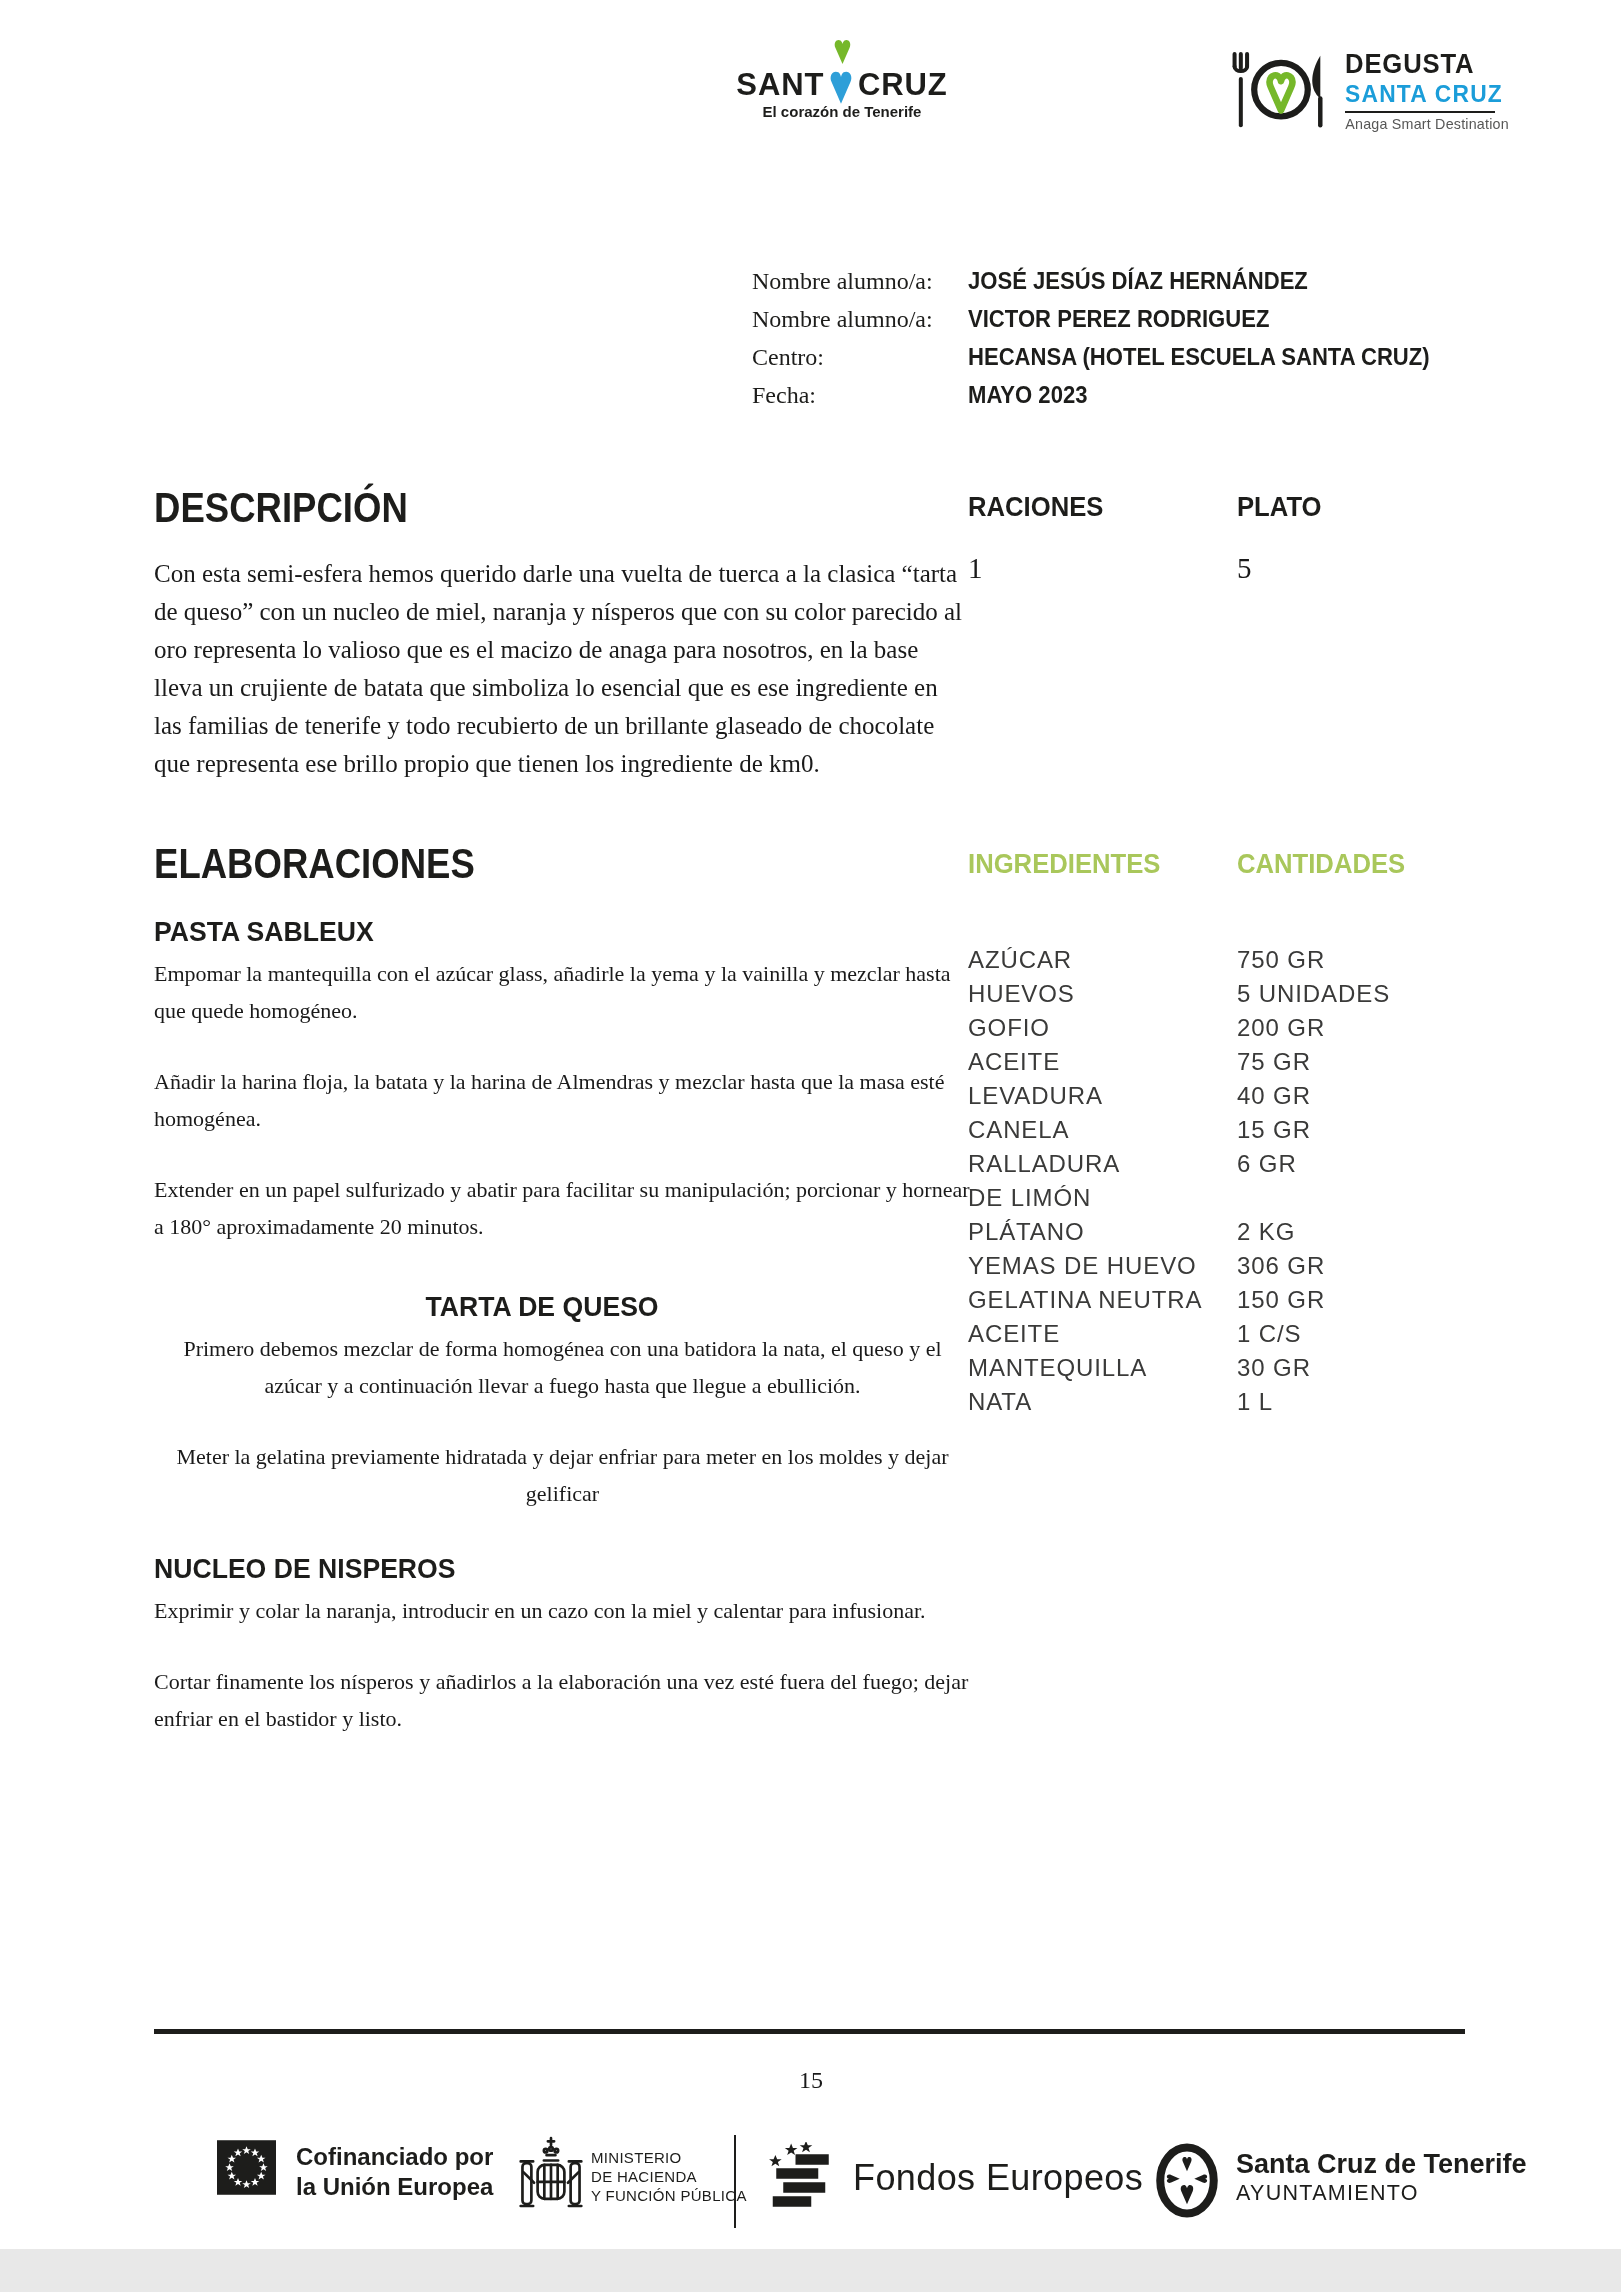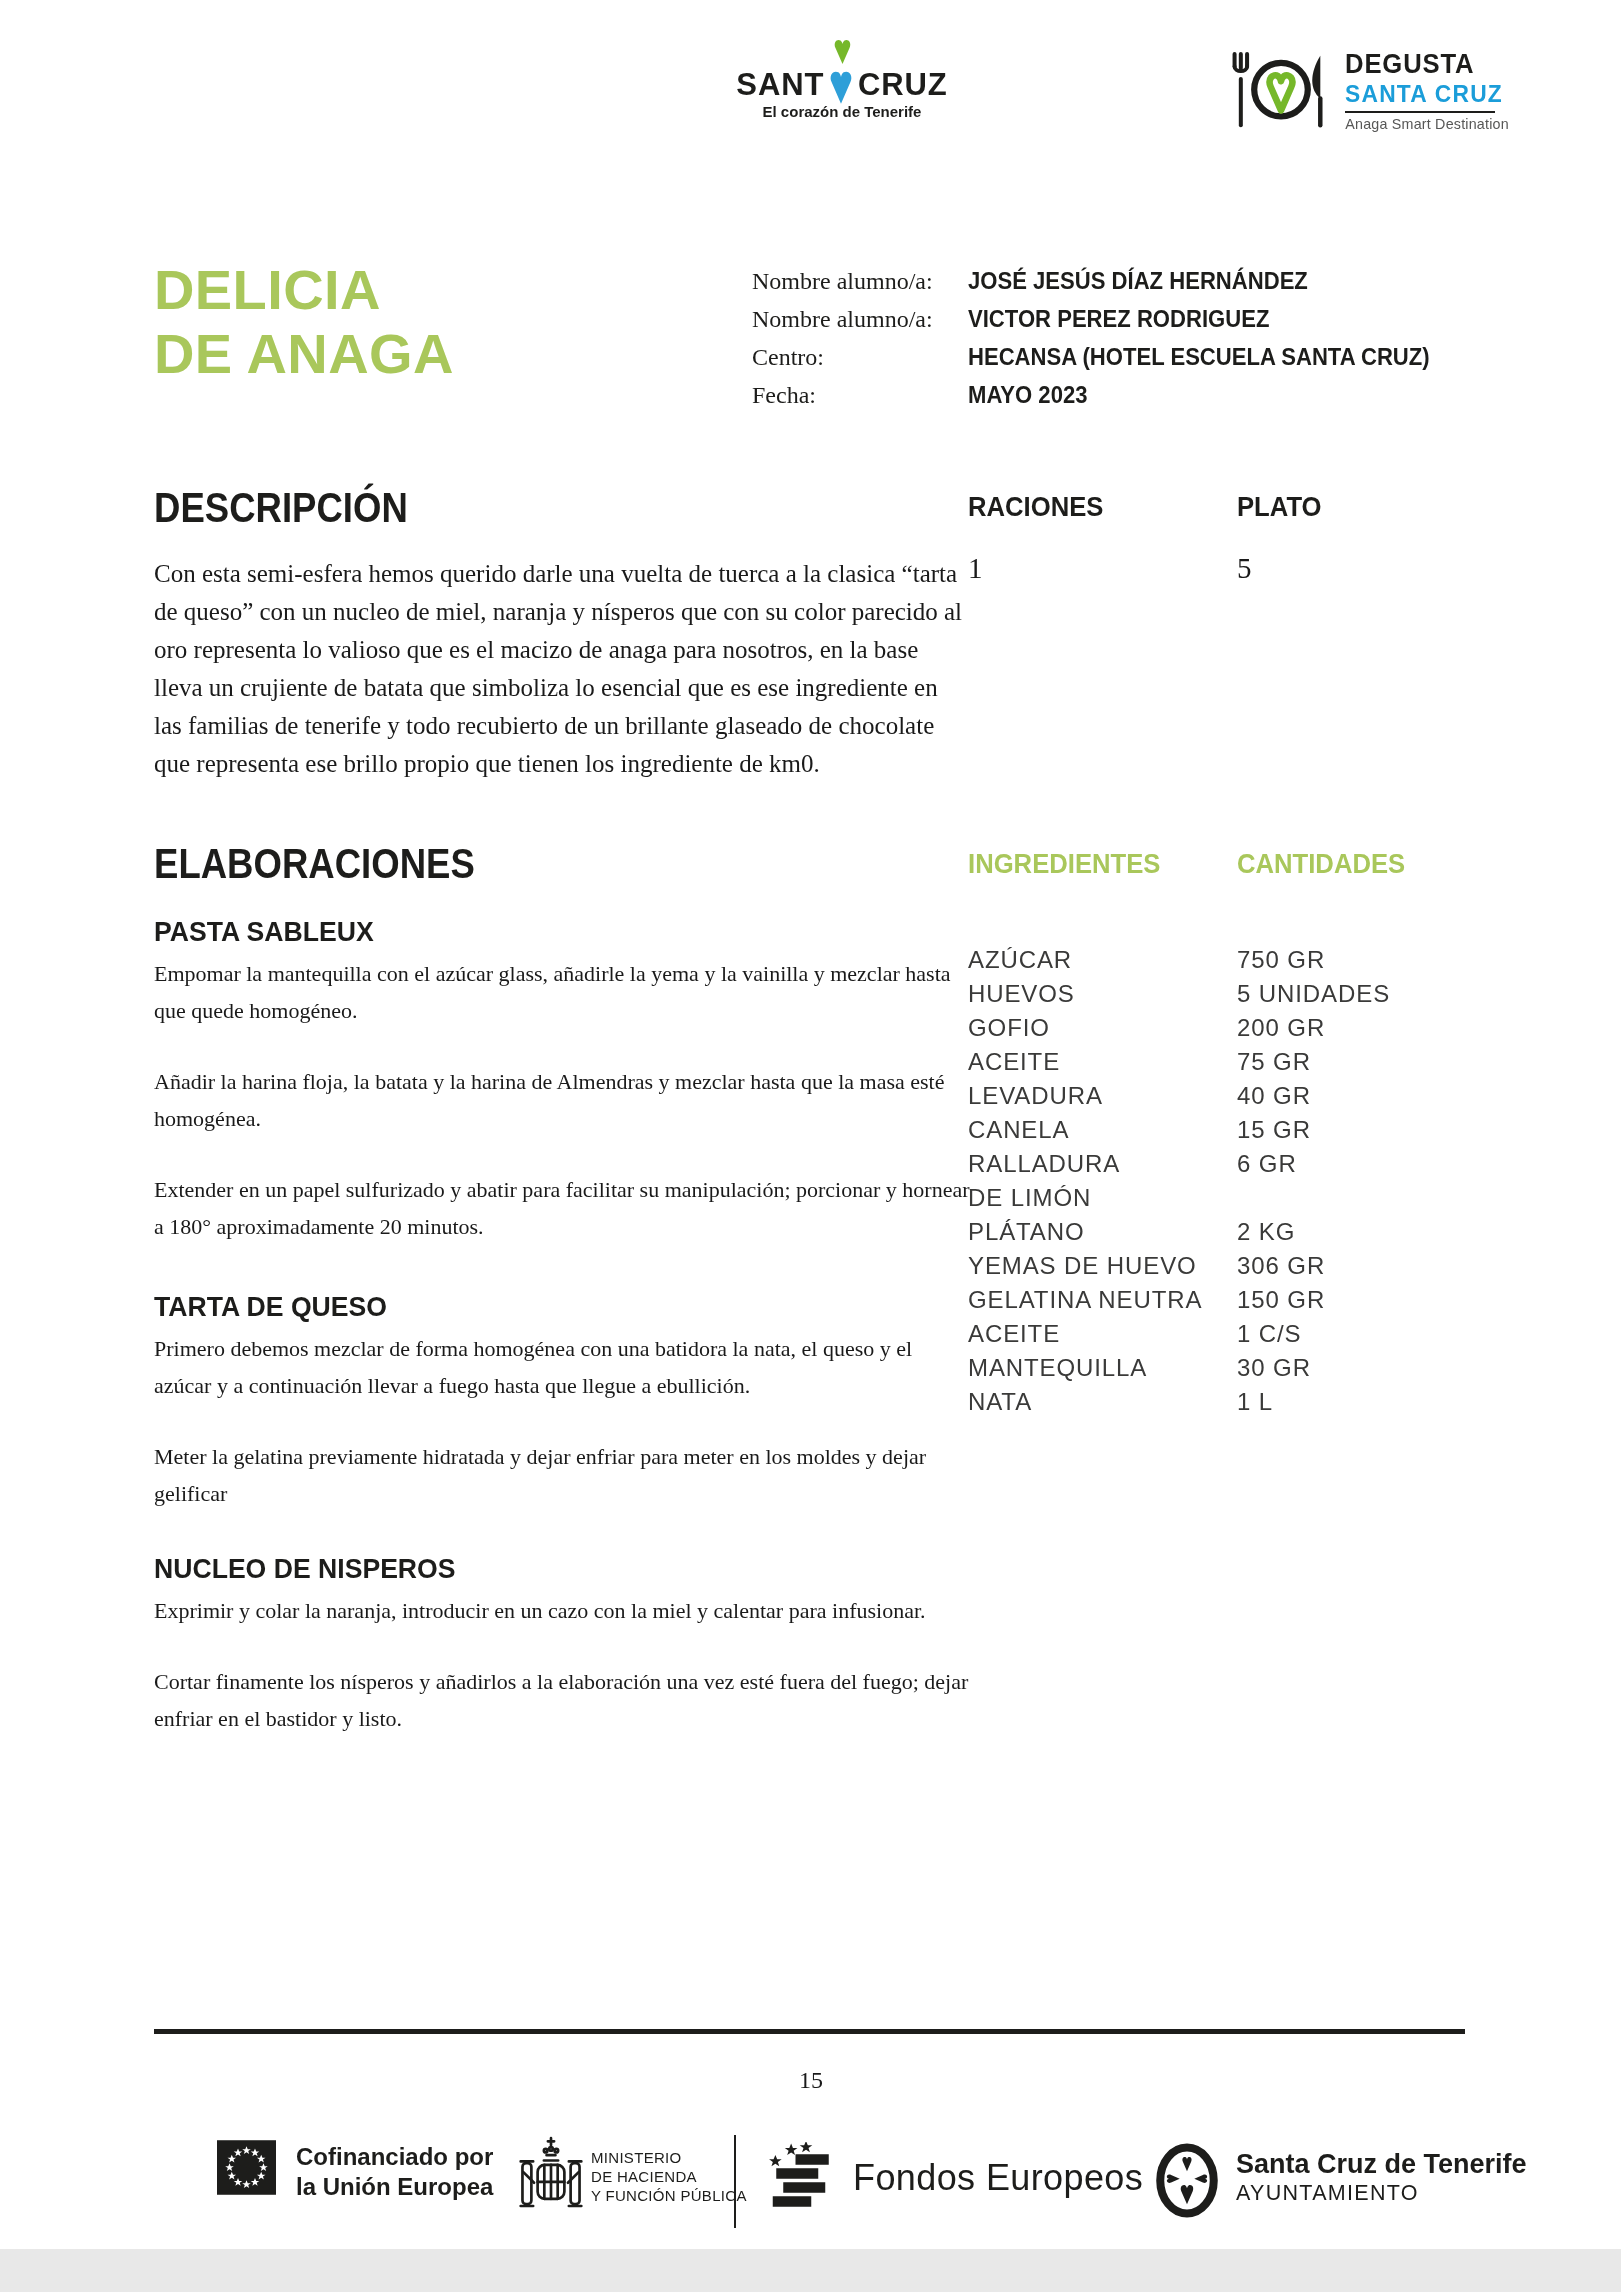--- a/index.html
+++ b/index.html
@@ -91,24 +91,20 @@
       <path d="M100,54 v30" stroke="#1d1d1b" stroke-width="5" stroke-linecap="round" fill="none"></path>
     </svg>
     <div class="dg-text">
       <span class="dg-title">DEGUSTA</span>
       <span class="dg-sub">SANTA CRUZ</span>
       <span class="dg-rule"></span>
       <span class="dg-tag">Anaga Smart Destination</span>
     </div>
   </div>
 
-  <div class="abs title">
-    <div>DELICIA</div>
-    <div>DE ANAGA</div>
-  </div>
 
   <div class="abs info">
     <span class="lbl">Nombre alumno/a:</span>
     <span class="val">JOSÉ JESÚS DÍAZ HERNÁNDEZ</span>
     <span class="lbl">Nombre alumno/a:</span>
     <span class="val">VICTOR PEREZ RODRIGUEZ</span>
     <span class="lbl">Centro:</span>
     <span class="val">HECANSA  (HOTEL ESCUELA SANTA CRUZ)</span>
     <span class="lbl">Fecha:</span>
     <span class="val">MAYO 2023</span>
@@ -125,21 +121,21 @@
   <div class="abs colhead green" style="left:968px; top:849px;">INGREDIENTES</div>
   <div class="abs colhead green" style="left:1237px; top:849px;">CANTIDADES</div>
 
   <div class="abs elab-sec" style="top:913px;">
     <h3 class="sub">PASTA SABLEUX</h3>
     <p class="serif">Empomar la mantequilla con el azúcar glass, añadirle la yema y la vainilla y mezclar hasta que quede homogéneo.</p>
     <p class="serif">Añadir la harina floja, la batata y la harina de Almendras y mezclar hasta que la masa esté homogénea.</p>
     <p class="serif">Extender en un papel sulfurizado y abatir para facilitar su manipulación; porcionar y hornear a 180° aproximadamente 20 minutos.</p>
   </div>
 
-  <div class="abs elab-sec" style="top:1288px;">
+  <div class="abs elab-sec" style="top:1288px;text-align:center;">
     <h3 class="sub">TARTA DE QUESO</h3>
     <p class="serif">Primero debemos mezclar de forma homogénea con una batidora la nata, el queso y el azúcar y a continuación llevar a fuego hasta que llegue a ebullición.</p>
     <p class="serif">Meter la gelatina previamente hidratada y dejar enfriar para meter en los moldes y dejar gelificar</p>
   </div>
 
   <div class="abs elab-sec" style="top:1550px;">
     <h3 class="sub">NUCLEO DE NISPEROS</h3>
     <p class="serif">Exprimir y colar la naranja, introducir en un cazo con la miel y calentar para infusionar.</p>
     <p class="serif">Cortar finamente los nísperos y añadirlos a la elaboración una vez esté fuera del fuego; dejar enfriar en el bastidor y listo.</p>
   </div>

